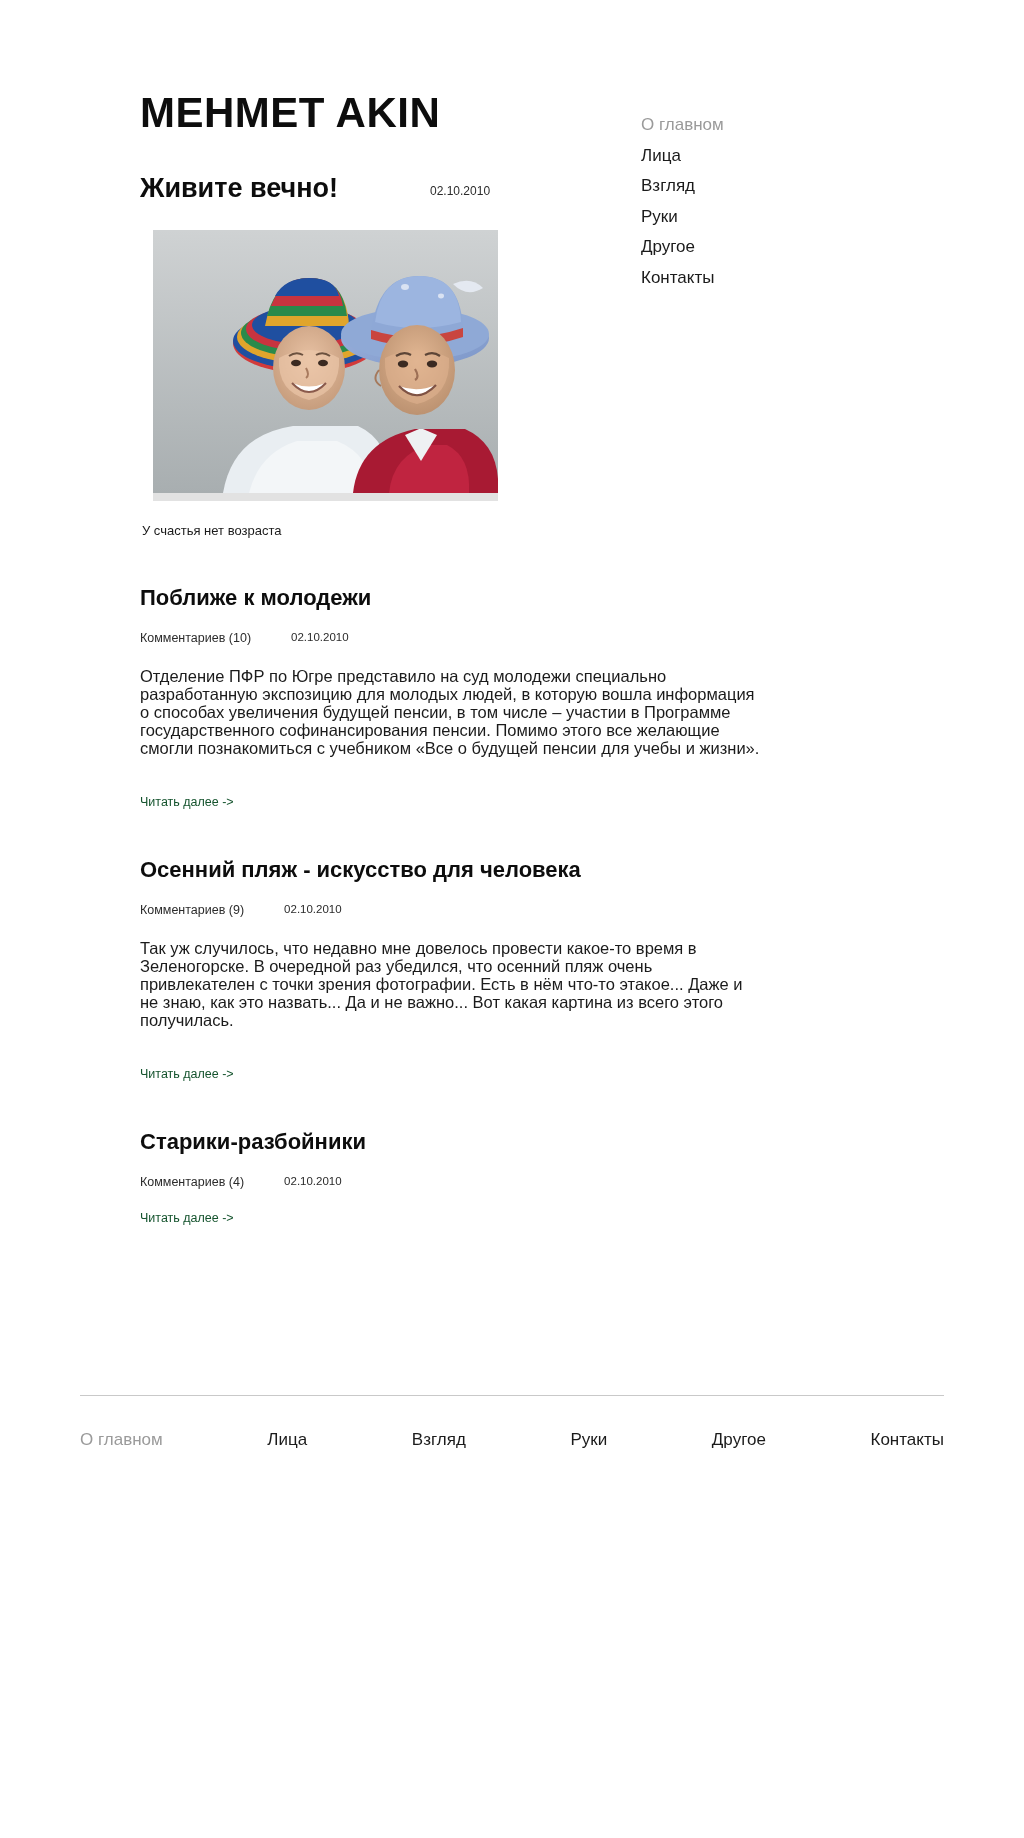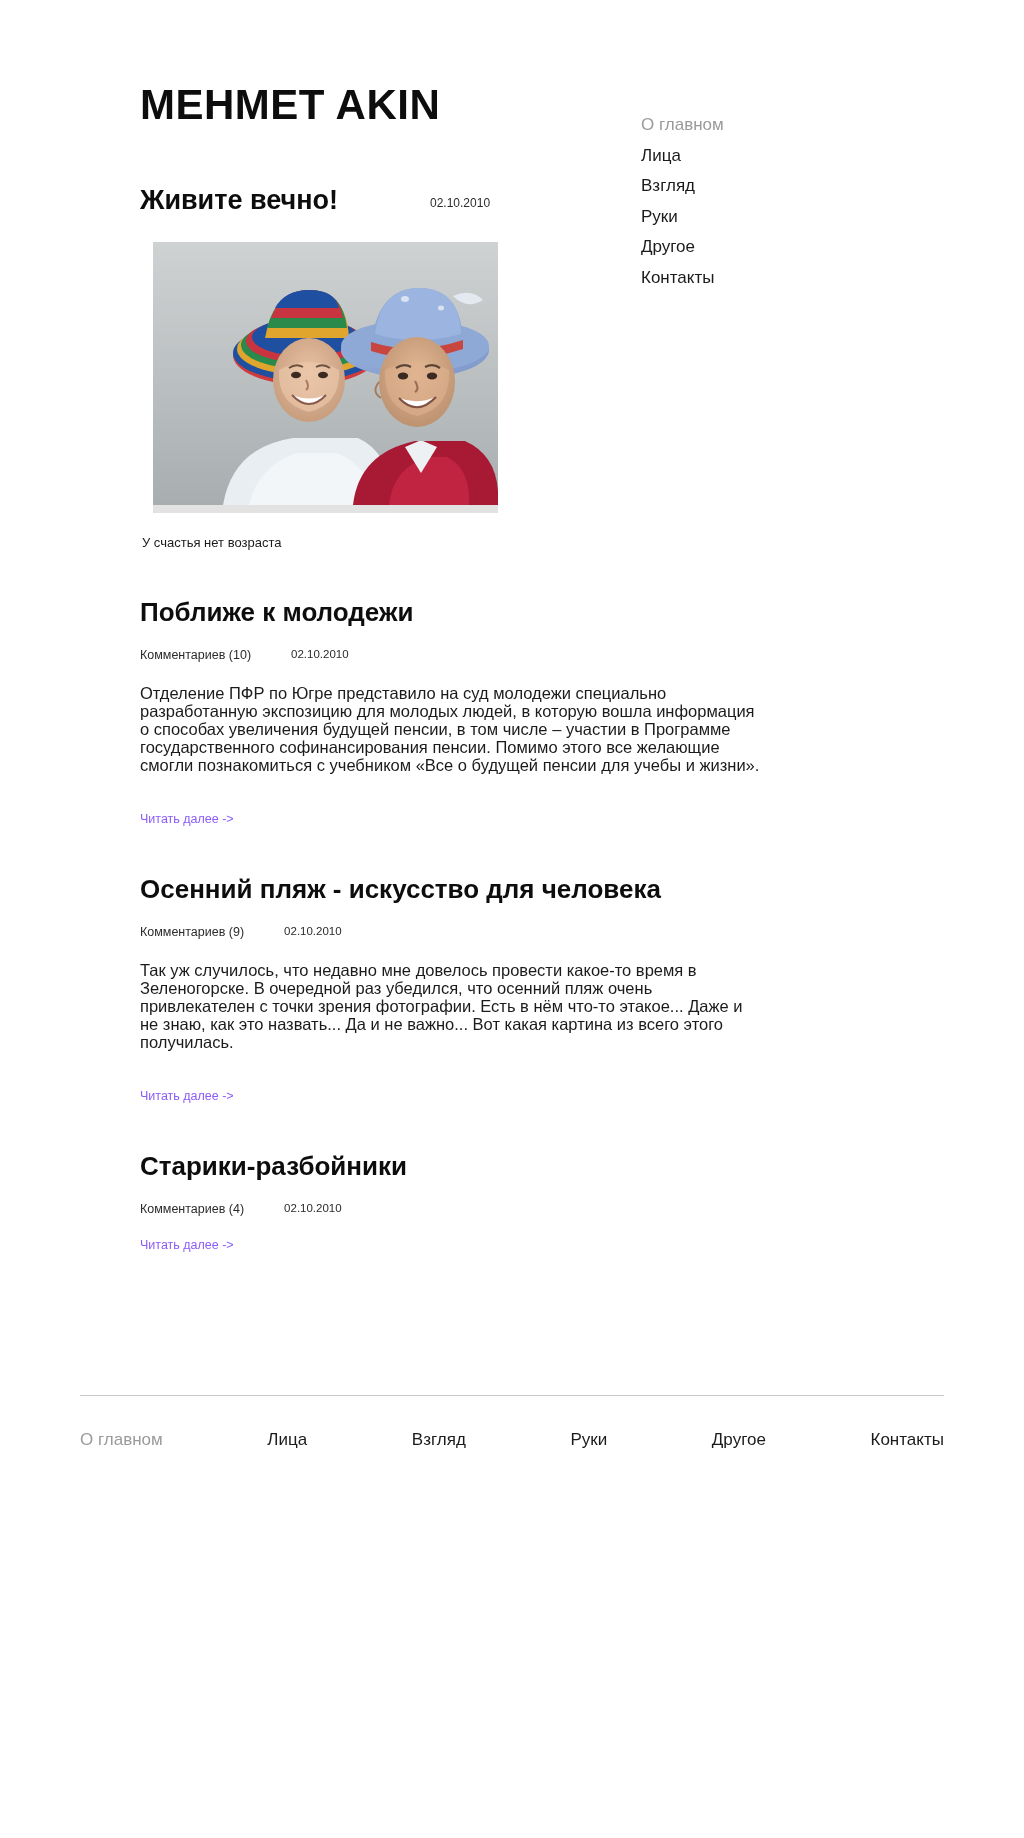--- a/index.html
+++ b/index.html
@@ -25,21 +25,21 @@
   }
 
   
   .header {
     position: relative;
     padding: 72px 0 0 0;
   }
   .site-title {
     position: absolute;
     left: 140px;
-    top: 84px;
+    top: 92px;
     font-size: 42px;
     font-weight: bold;
     letter-spacing: 0.5px;
     color: #0d0d0d;
     line-height: 1;
     margin: 0;
     text-decoration: none;
     display: block;
   }
 
@@ -62,21 +62,20 @@
   .top-nav a.active {
     color: #9a9a9a;
   }
 
   
   .main {
     position: absolute;
     left: 140px;
     top: 172px;
     width: 640px;
-    margin-top: 12px;
   }
 
   .lead-head {
     display: flex;
     align-items: baseline;
     gap: 0;
     margin: 0;
   }
   .lead-title {
     font-size: 27px;
@@ -114,21 +113,21 @@
     margin: 22px 0 0 2px;
     font-size: 13px;
     color: #1b1b1b;
   }
 
   
   .article {
     margin-top: 46px;
   }
   .article-title {
-    font-size: 26px;
+    font-size: 22px;
     font-weight: bold;
     color: #0d0d0d;
     margin: 0 0 0 0;
     line-height: 1.25;
   }
   .meta {
     margin-top: 19px;
     font-size: 12.5px;
     color: #2b2b2b;
     display: flex;
@@ -143,21 +142,21 @@
     margin-top: 22px;
     font-size: 16.5px;
     line-height: 18px;
     color: #1b1b1b;
     max-width: 625px;
   }
   .more {
     display: inline-block;
     margin-top: 22px;
     font-size: 12.5px;
-    color: #8b5cf6;
+    color: #14532d;
     text-decoration: none;
   }
 
   
   .footer-rule {
     position: absolute;
     left: 80px;
     top: 1395px;
     width: 864px;
     height: 1px;

